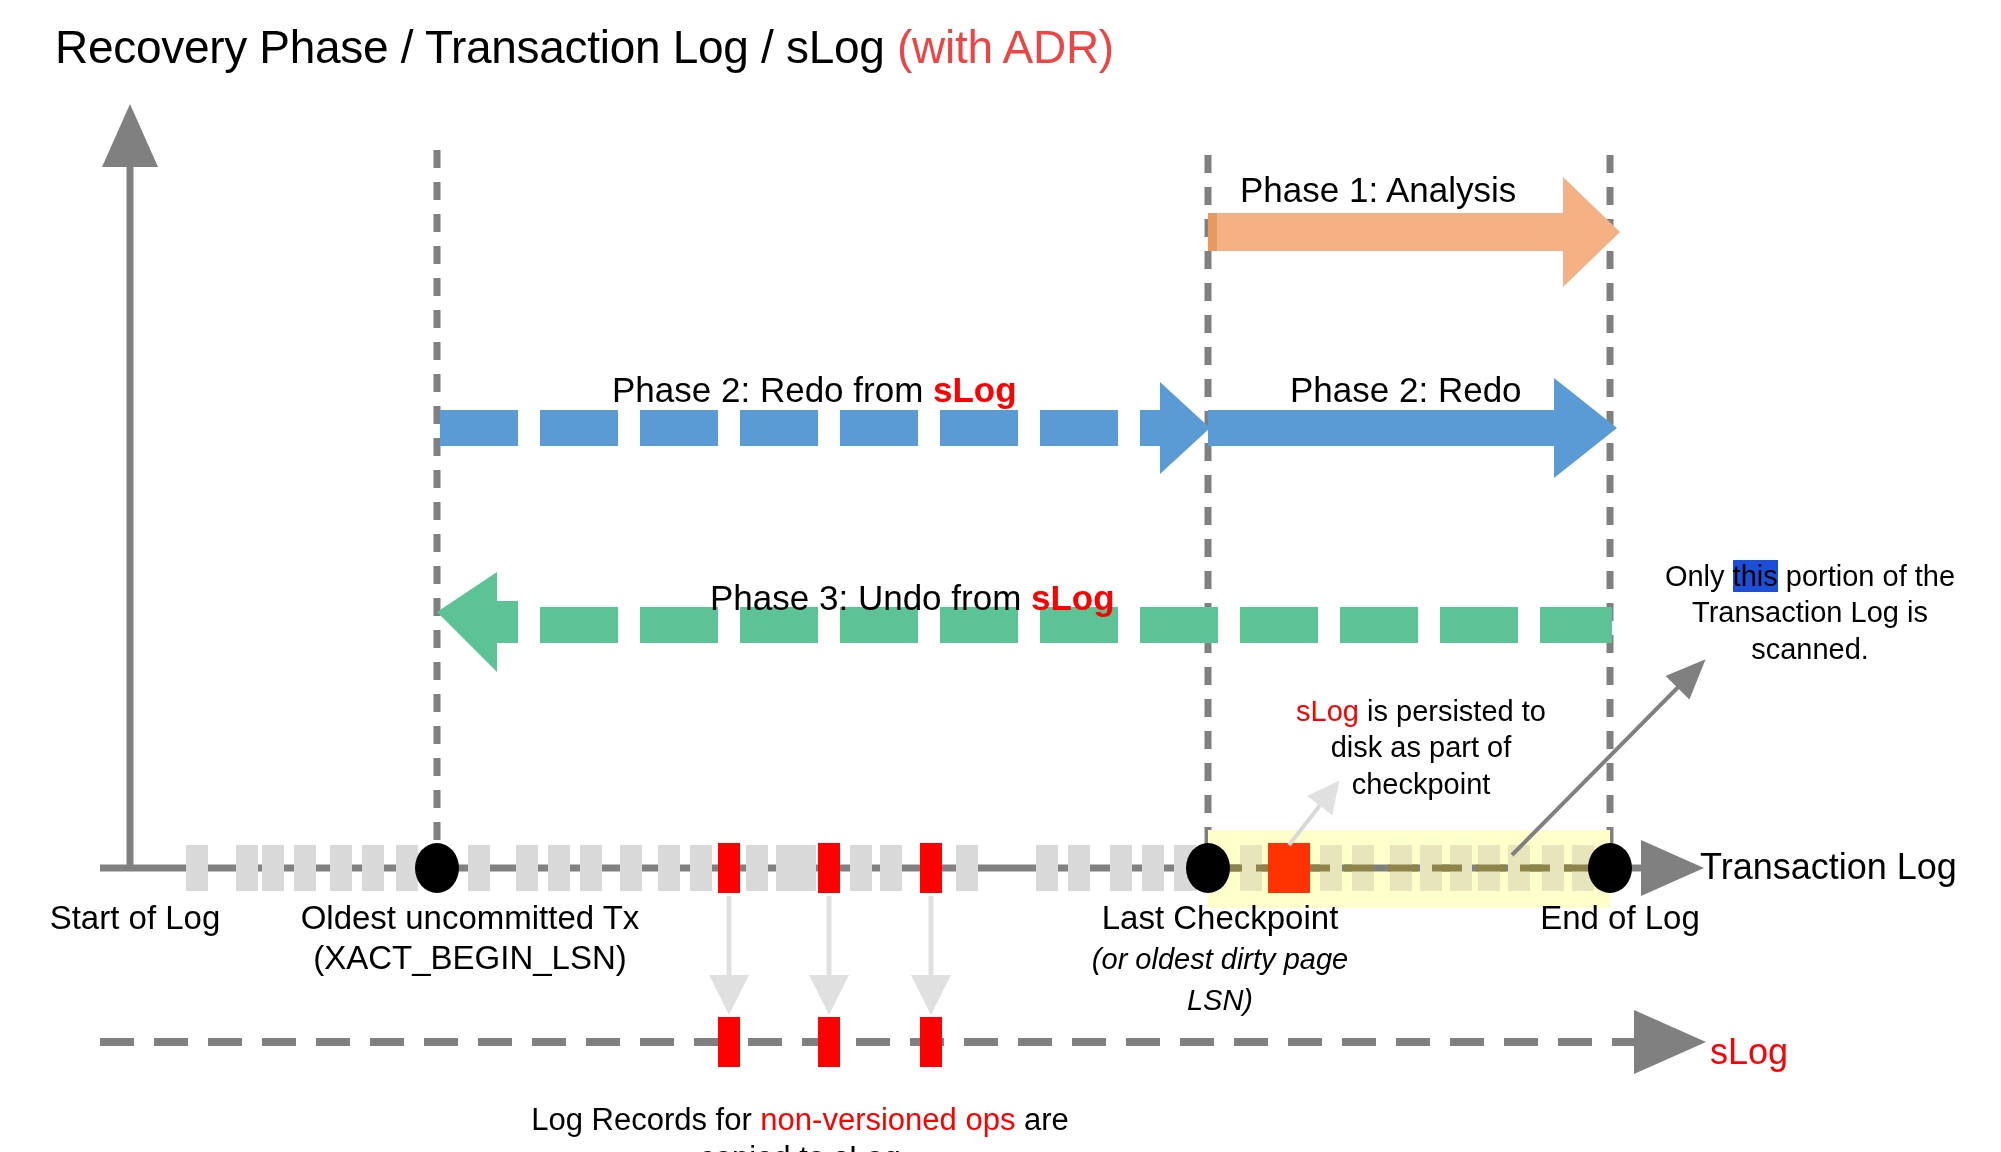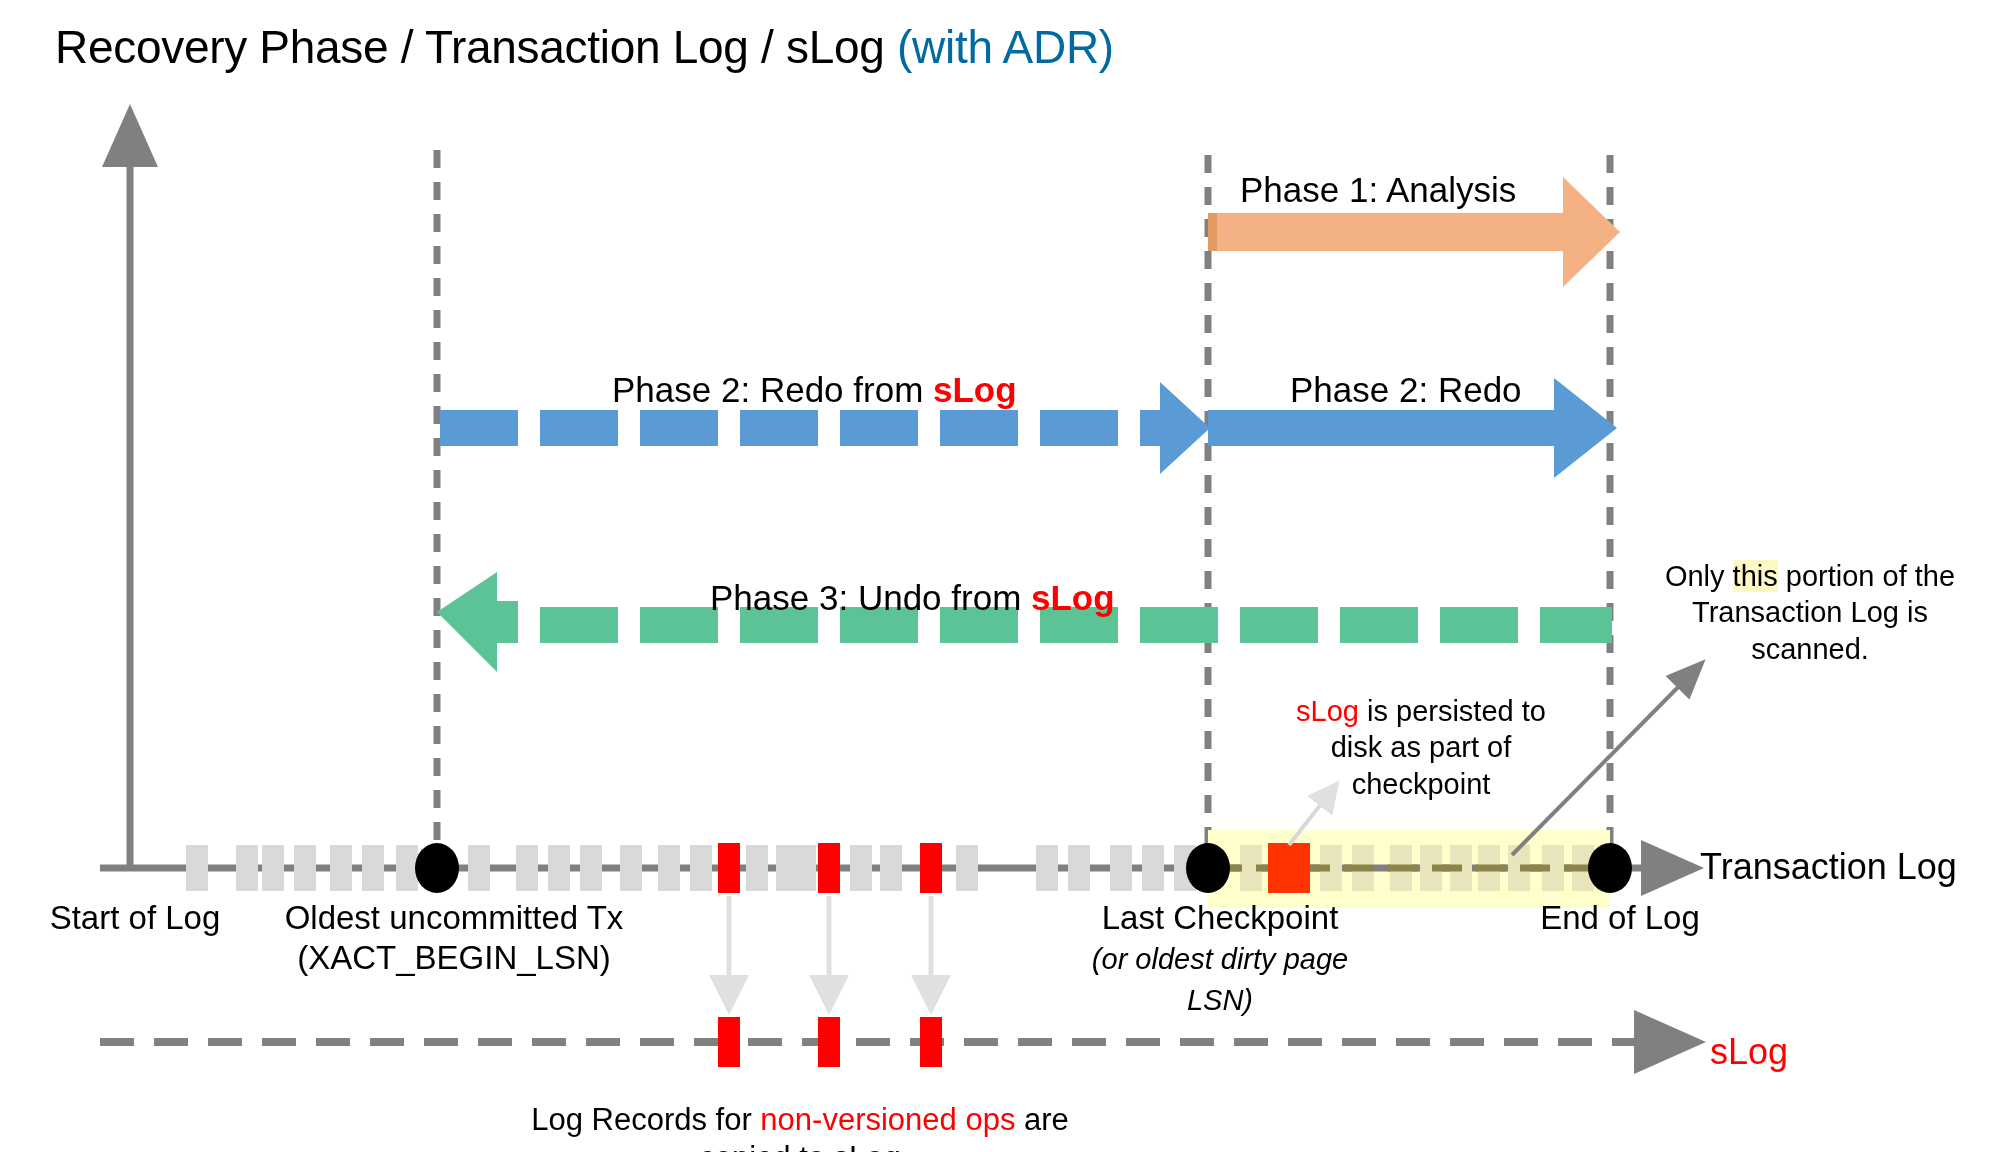--- a/index.html
+++ b/index.html
@@ -2,42 +2,42 @@
 <html><head>
 <meta charset="utf-8">
 <style>
   html,body{margin:0;padding:0;background:#ffffff;}
   body{width:2001px;height:1152px;position:relative;font-family:"Liberation Sans",sans-serif;overflow:hidden;}
   #stage{position:absolute;inset:0;width:2001px;height:1152px;}
   svg#canvas{position:absolute;left:0;top:0;width:2001px;height:1152px;}
 
   .txt{position:absolute;white-space:nowrap;color:#000;}
   .title{left:55px;top:20px;font-size:46px;letter-spacing:-0.3px;}
-  .title .green{color:#0369a1;}
+  .title .green{color:#ef4444;}
 
   .phaselbl{font-size:35px;}
   .phaselbl .b{font-weight:normal;}
   .phaselbl .red{color:#ff0000;font-weight:bold;}
 
   .p1lbl{left:1240px;top:170px;}
   .p2slbl{left:612px;top:370px;}
   .p2lbl{left:1290px;top:370px;}
   .p3lbl{left:710px;top:578px;}
 
   .ann{position:absolute;font-size:29px;color:#000;text-align:center;line-height:1.25;}
   .ann .red{color:#ff0000;}
-  .ann .hl{background:#fef9c3;}
+  .ann .hl{background:#1d4ed8;}
 
   .ckpt-ann{left:1276px;top:693px;width:290px;}
   .scan-ann{left:1630px;top:558px;width:360px;text-align:center;}
 
   .axlbl{position:absolute;font-size:33px;color:#000;text-align:center;line-height:1.22;}
   .axlbl .it{font-style:italic;font-size:29px;}
   .lbl-startlog{left:20px;top:898px;width:230px;}
-  .lbl-oldest{left:244px;top:898px;width:420px;}
+  .lbl-oldest{left:260px;top:898px;width:420px;}
   .lbl-ckpt{left:1065px;top:898px;width:310px;text-align:center;}
   .lbl-endlog{left:1500px;top:898px;width:240px;}
   .lbl-txlog{left:1700px;top:845px;width:300px;text-align:left;font-size:36px;}
   .lbl-slog{left:1710px;top:1030px;width:200px;text-align:left;font-size:36px;color:#ff0000;}
   .lbl-bottom{left:520px;top:1068px;width:560px;font-size:31px;margin-top:33px;}
   .lbl-bottom .red{color:#ff0000;}
 </style>
 </head>
 <body>
 

